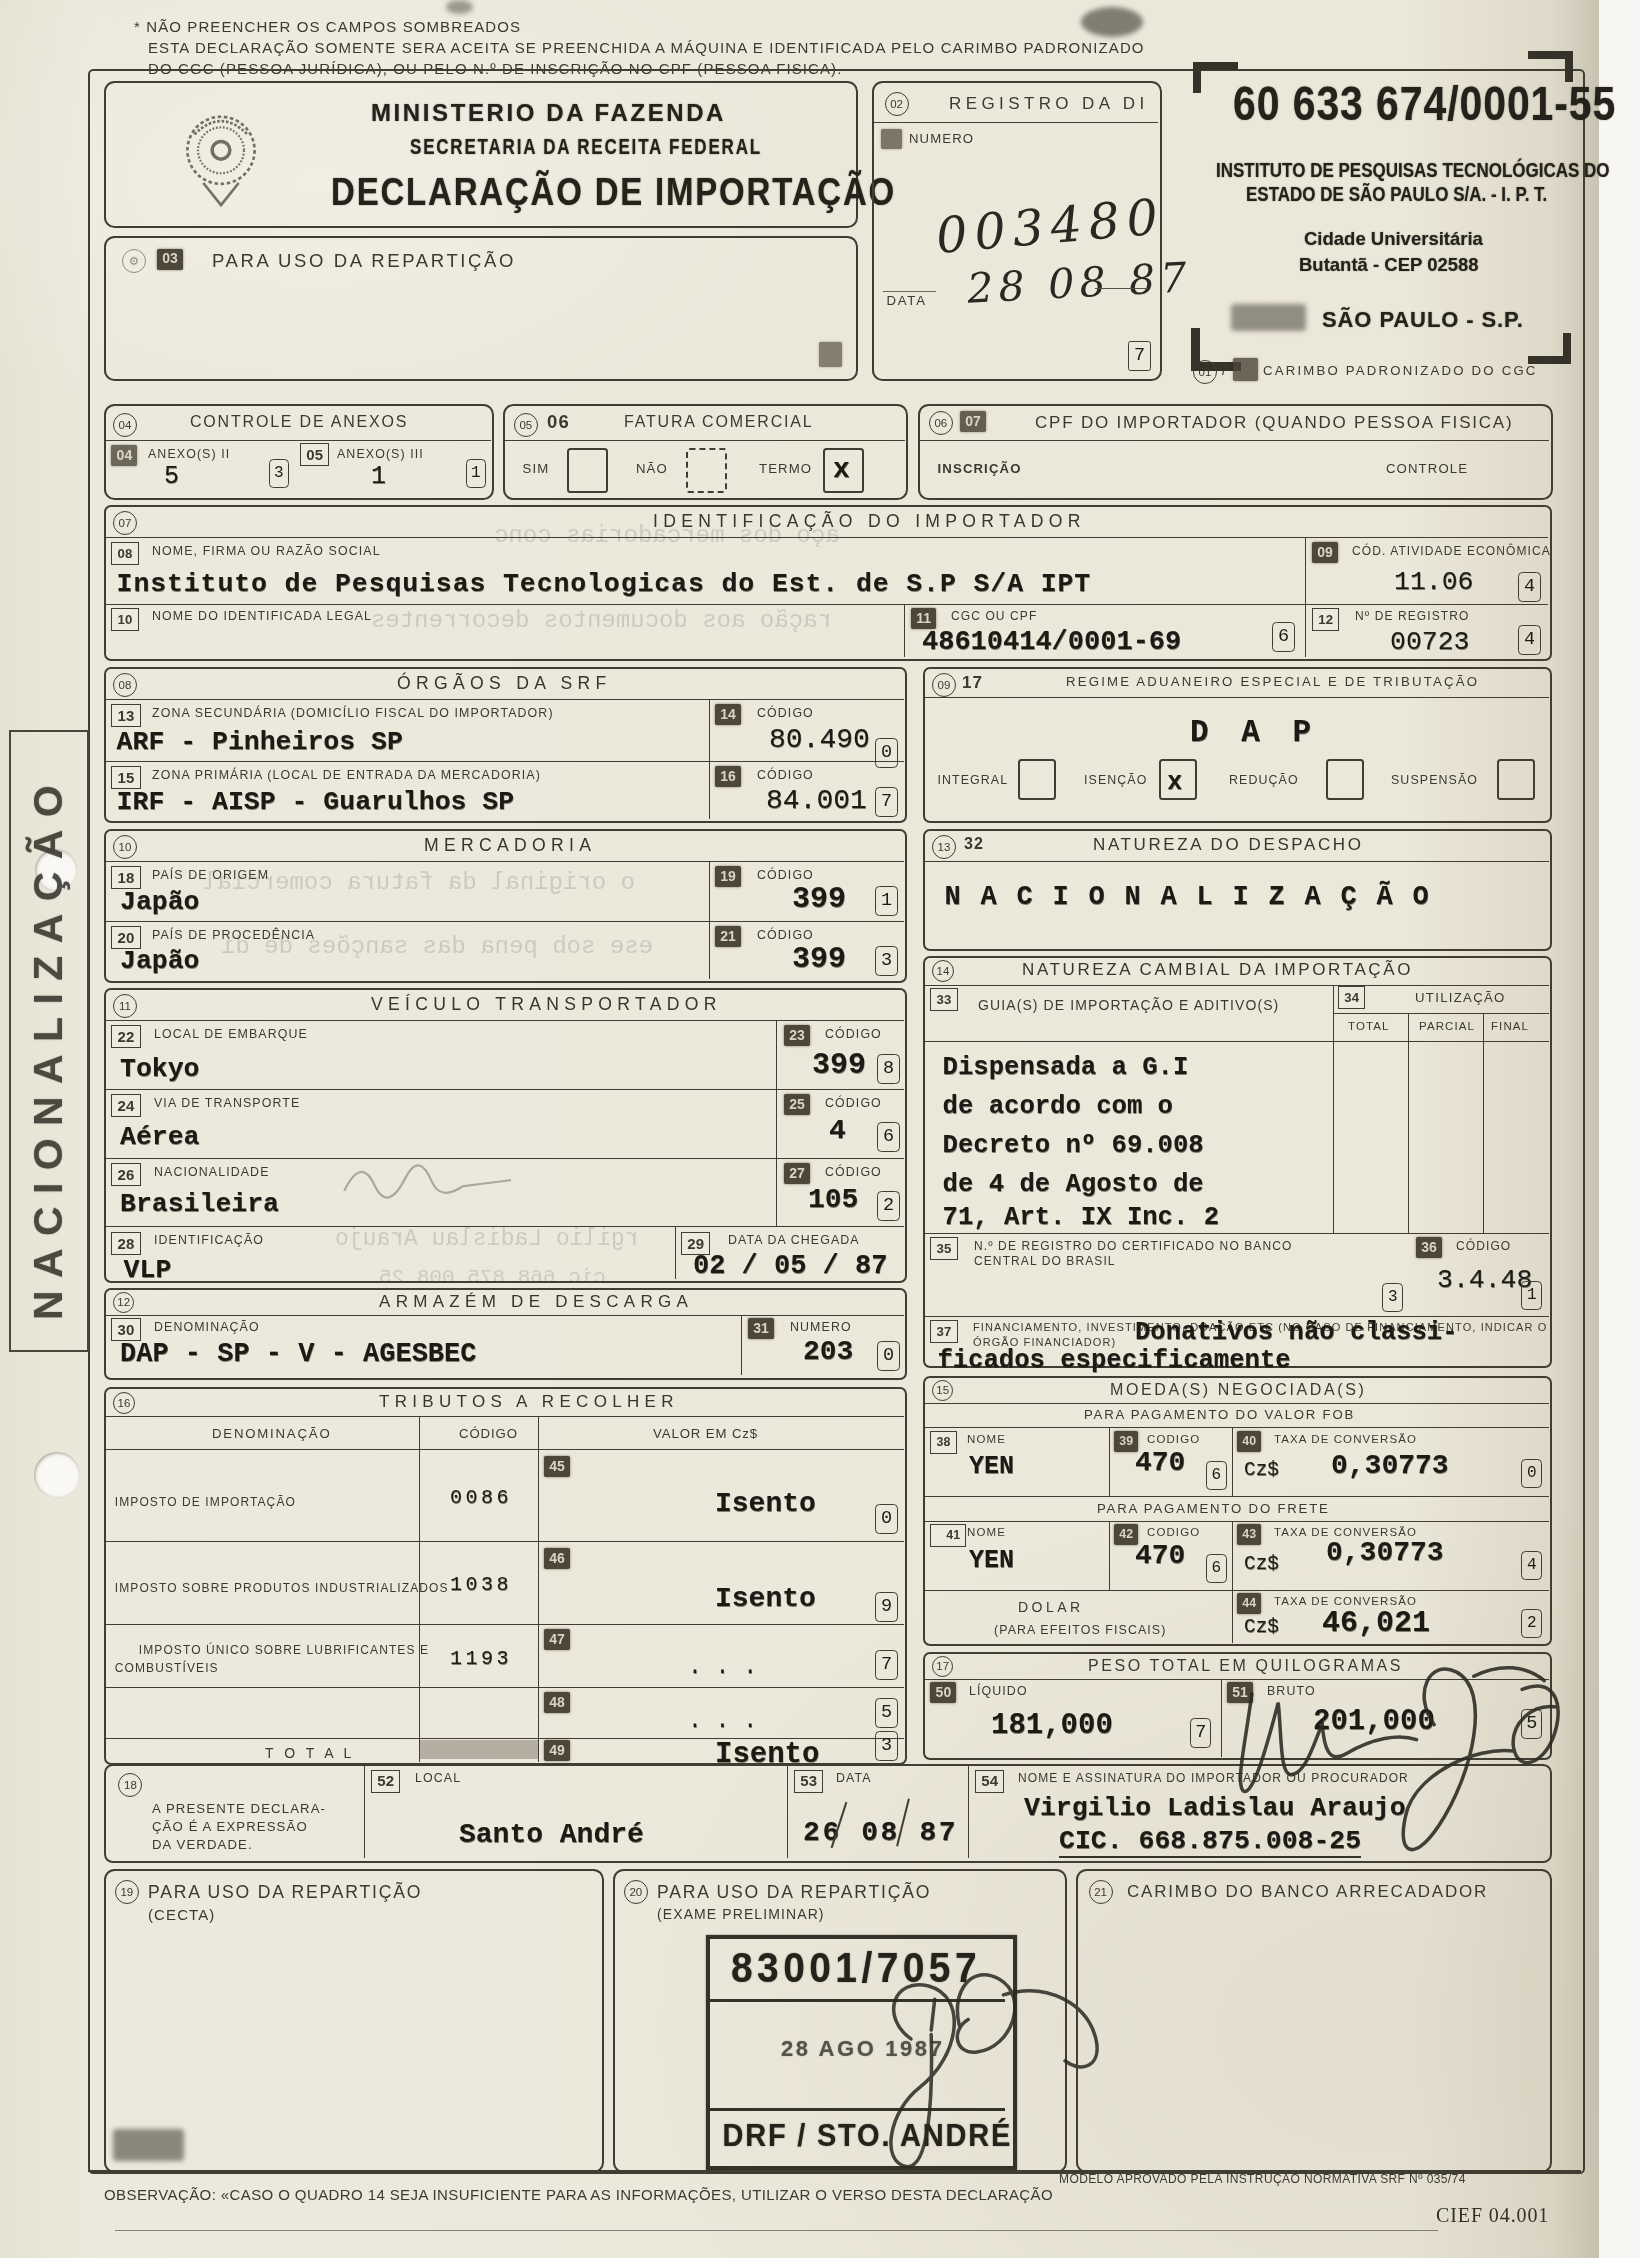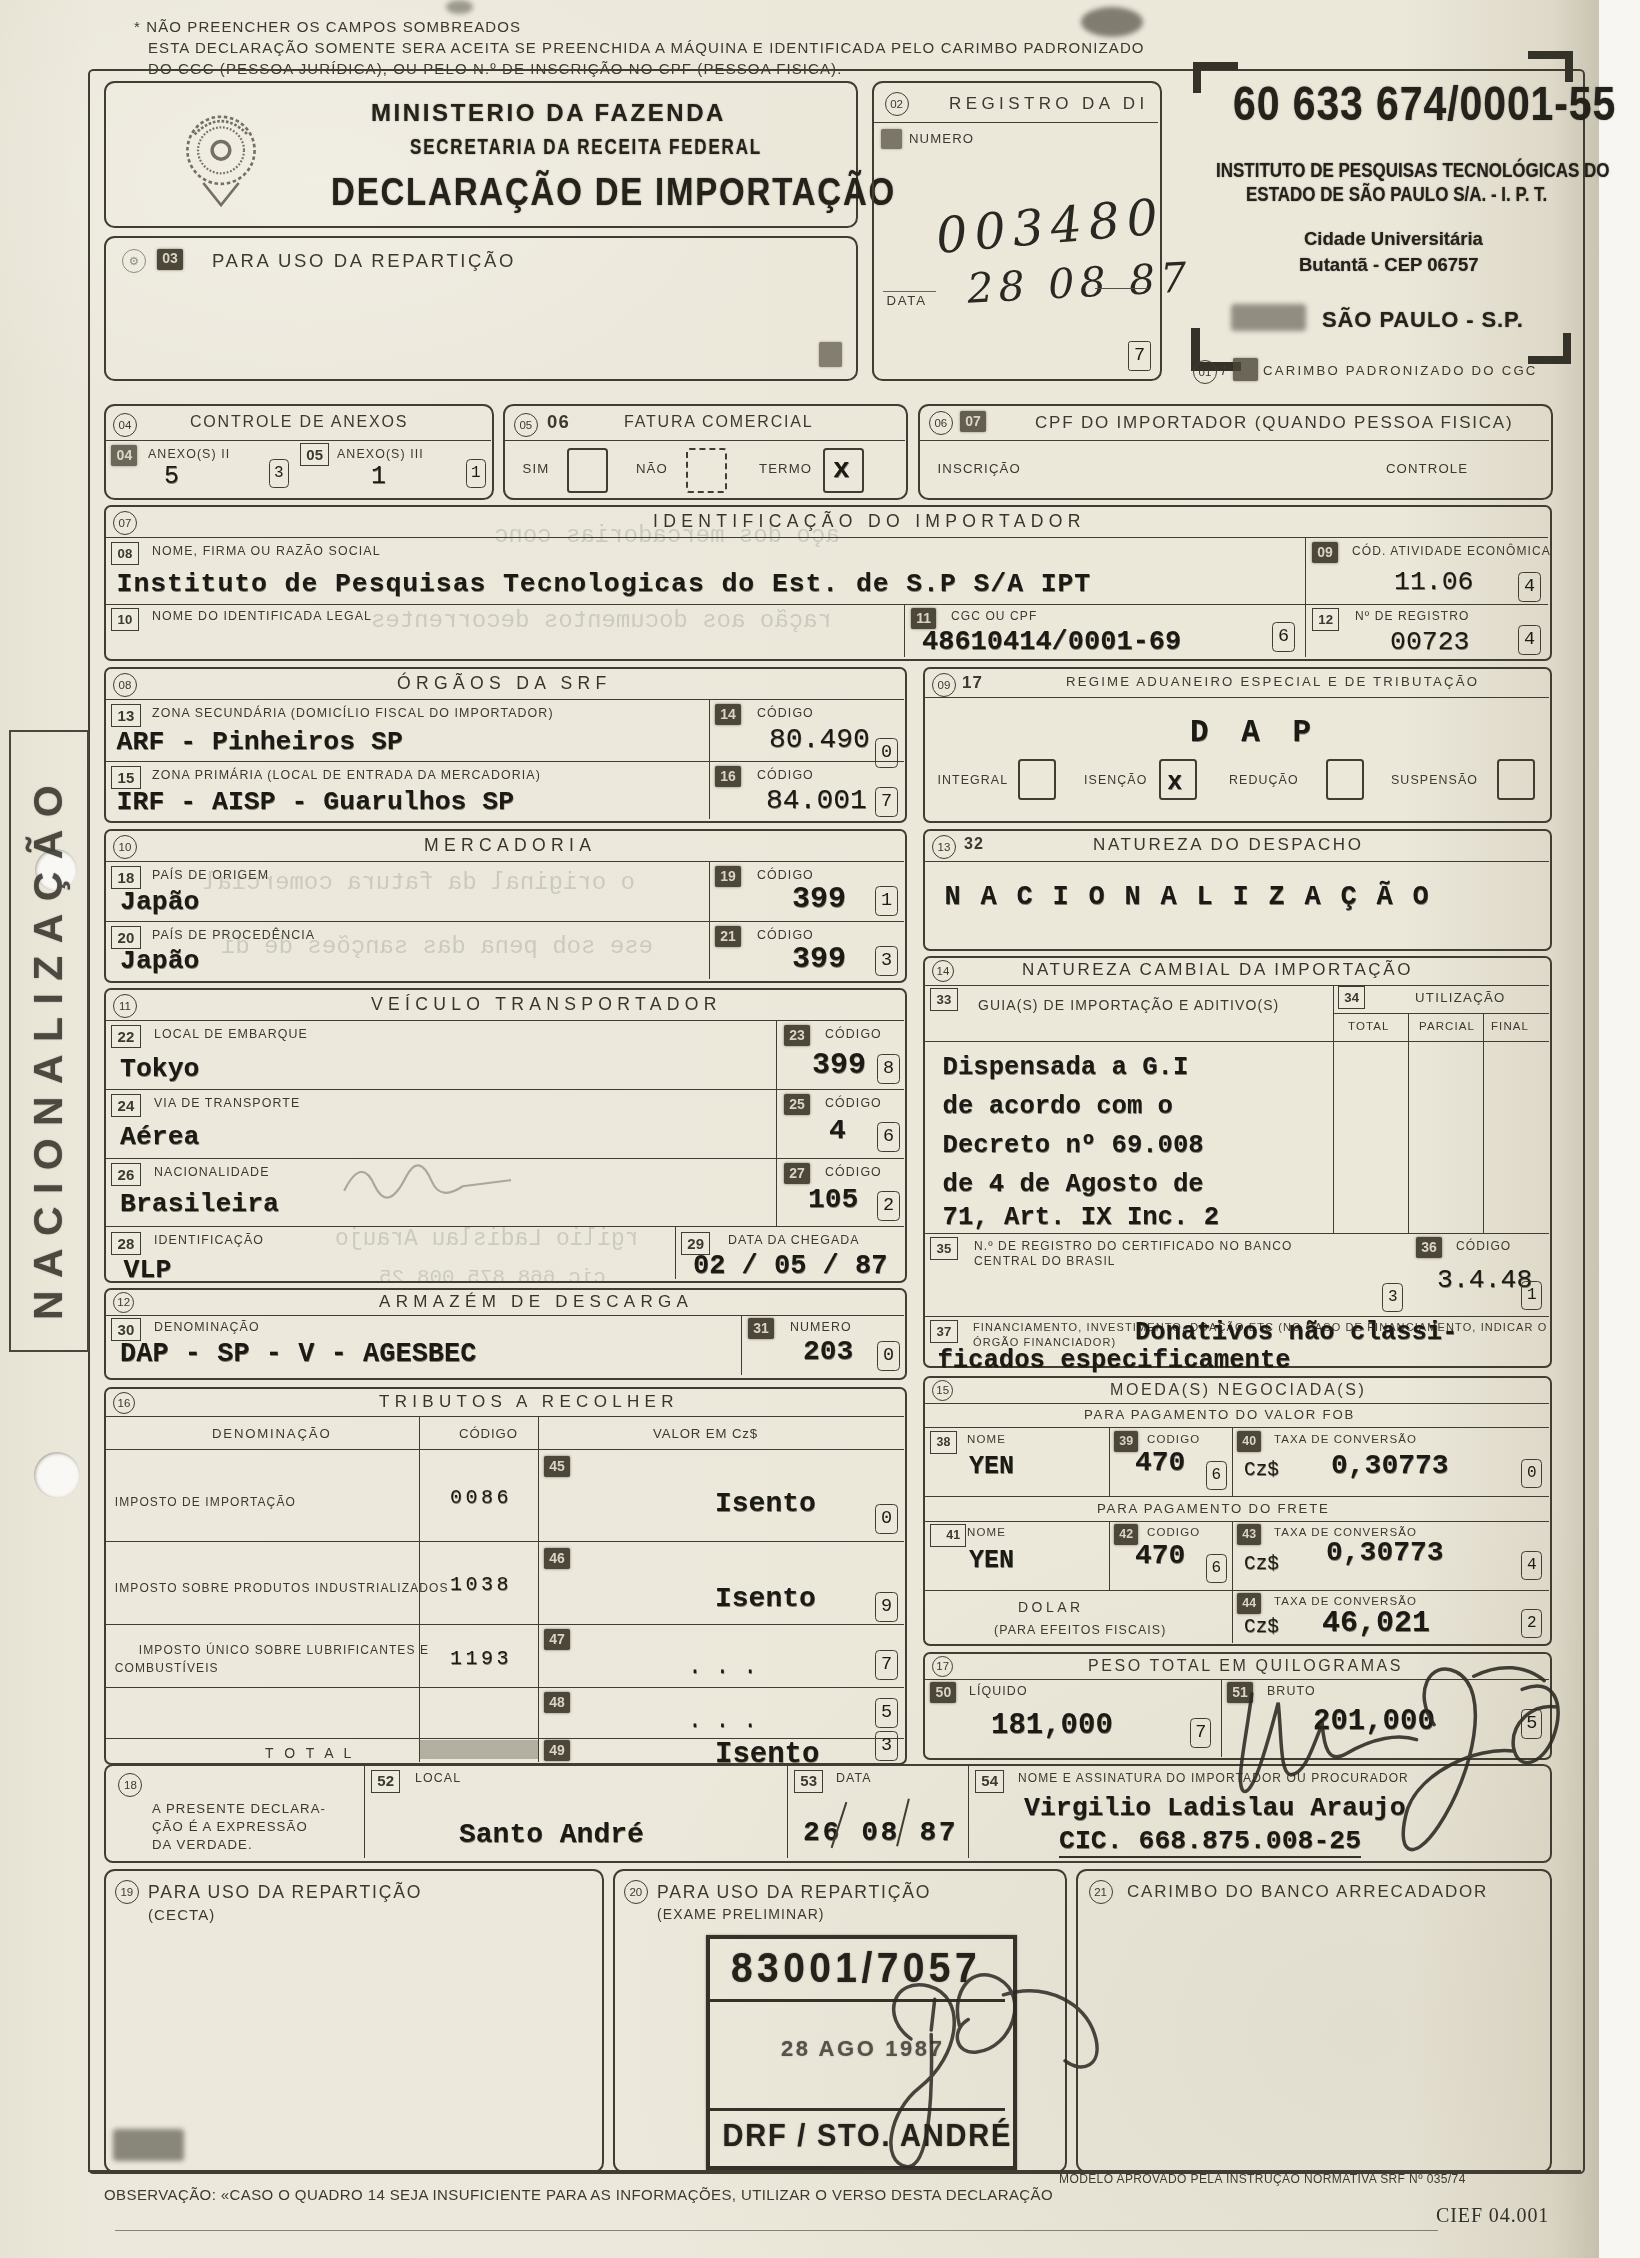--- a/index.html
+++ b/index.html
@@ -90,21 +90,21 @@
 
   <div>
     <div style="position:absolute;left:1193px;top:62px;width:37px;height:23px;border-top:8px solid #35322a;border-left:8px solid #35322a;"></div>
     <div style="position:absolute;left:1528px;top:51px;width:37px;height:23px;border-top:8px solid #35322a;border-right:8px solid #35322a;"></div>
     <div style="position:absolute;left:1191px;top:328px;width:41px;height:34px;border-bottom:9.7px solid #35322a;border-left:9.7px solid #35322a;"></div>
     <div style="position:absolute;left:1528px;top:333px;width:35px;height:23px;border-bottom:8px solid #35322a;border-right:8px solid #35322a;"></div>
     <div class="stampt" style="position:absolute;left:1233px;top:81px;font-size:41px;letter-spacing:0.9px;transform:scaleY(1.15);">60 633 674/0001-55</div>
     <div class="stampt" style="position:absolute;left:1216px;top:161px;font-size:17px;transform:scaleY(1.2);">INSTITUTO DE PESQUISAS TECNOLÓGICAS DO</div>
     <div class="stampt" style="position:absolute;left:1246px;top:185px;font-size:17px;transform:scaleY(1.2);">ESTADO DE SÃO PAULO S/A. - I. P. T.</div>
     <div class="stampt" style="position:absolute;left:1304px;top:228px;font-size:18.5px;">Cidade Universitária</div>
-    <div class="stampt" style="position:absolute;left:1299px;top:254px;font-size:18.5px;">Butantã - CEP 06757</div>
+    <div class="stampt" style="position:absolute;left:1299px;top:254px;font-size:18.5px;">Butantã - CEP 02588</div>
     <div class="stampt" style="position:absolute;left:1322px;top:307px;font-size:22px;letter-spacing:0.9px;">SÃO PAULO - S.P.</div>
     <div class="smudge" style="left:1231px;top:304px;width:75px;height:26.5px;opacity:.5;border-radius:3.5px;"></div>
     <div class="circ" style="left:1193px;top:360px;">01</div>
     <div class="lbl" style="left:1222px;top:362px;font-size:14px;">/</div>
     <div class="fnum" style="left:1233px;top:358px;width:14px;height:19.4px;opacity:.8;"></div>
     <div class="lbl" style="left:1263px;top:363px;font-size:13.2px;letter-spacing:2.2px;">CARIMBO PADRONIZADO DO CGC</div>
   </div>
 
   <div class="box" style="left:104px;top:404px;width:386px;height:92px;">
     <div class="circ" style="left:7px;top:7px;">04</div>
@@ -133,21 +133,21 @@
     <div class="cb" style="left:318px;top:42px;">
       <span class="typed" style="left:8px;top:3.5px;font-size:28px;font-weight:bold;">x</span>
     </div>
   </div>
 
   <div class="box" style="left:918px;top:404px;width:631px;height:92px;">
     <div class="circ" style="left:8.8px;top:5.3px;">06</div>
     <div class="fnum" style="left:40px;top:5.3px;opacity:.85;">07</div>
     <div class="lbl" style="left:115px;top:7px;font-size:17px;letter-spacing:1.8px;">CPF DO IMPORTADOR (QUANDO PESSOA FISICA)</div>
     <div class="hline" style="left:0;top:34px;width:629px;"></div>
-    <div class="lbl" style="left:17.6px;top:55px;font-size:13.2px;">INSCRIÇÃO</div>
+    <div class="lbl" style="left:17.6px;top:55px;font-size:13.2px;font-weight:bold;">INSCRIÇÃO</div>
     <div class="lbl" style="left:466px;top:55px;font-size:13.2px;">CONTROLE</div>
   </div>
 
   <div class="box" style="left:104px;top:505px;width:1444px;height:152px;border-radius:7px;">
     <div class="circ" style="left:7px;top:3.5px;">07</div>
     <div class="lbl title" style="position:absolute;left:547px;top:3.5px;">IDENTIFICAÇÃO  DO  IMPORTADOR</div>
     <div class="hline" style="left:0;top:30px;width:1442px;"></div>
     <div class="fnum-l" style="left:5.3px;top:35px;font-size:13.2px;">08</div>
     <div class="lbl" style="left:46px;top:37px;font-size:12.4px;">NOME, FIRMA OU RAZÃO SOCIAL</div>
     <div class="typed" style="left:10.6px;top:62px;font-size:26.5px;font-weight:bold;letter-spacing:0.9px;">Instituto de Pesquisas Tecnologicas do Est. de S.P S/A IPT</div>

